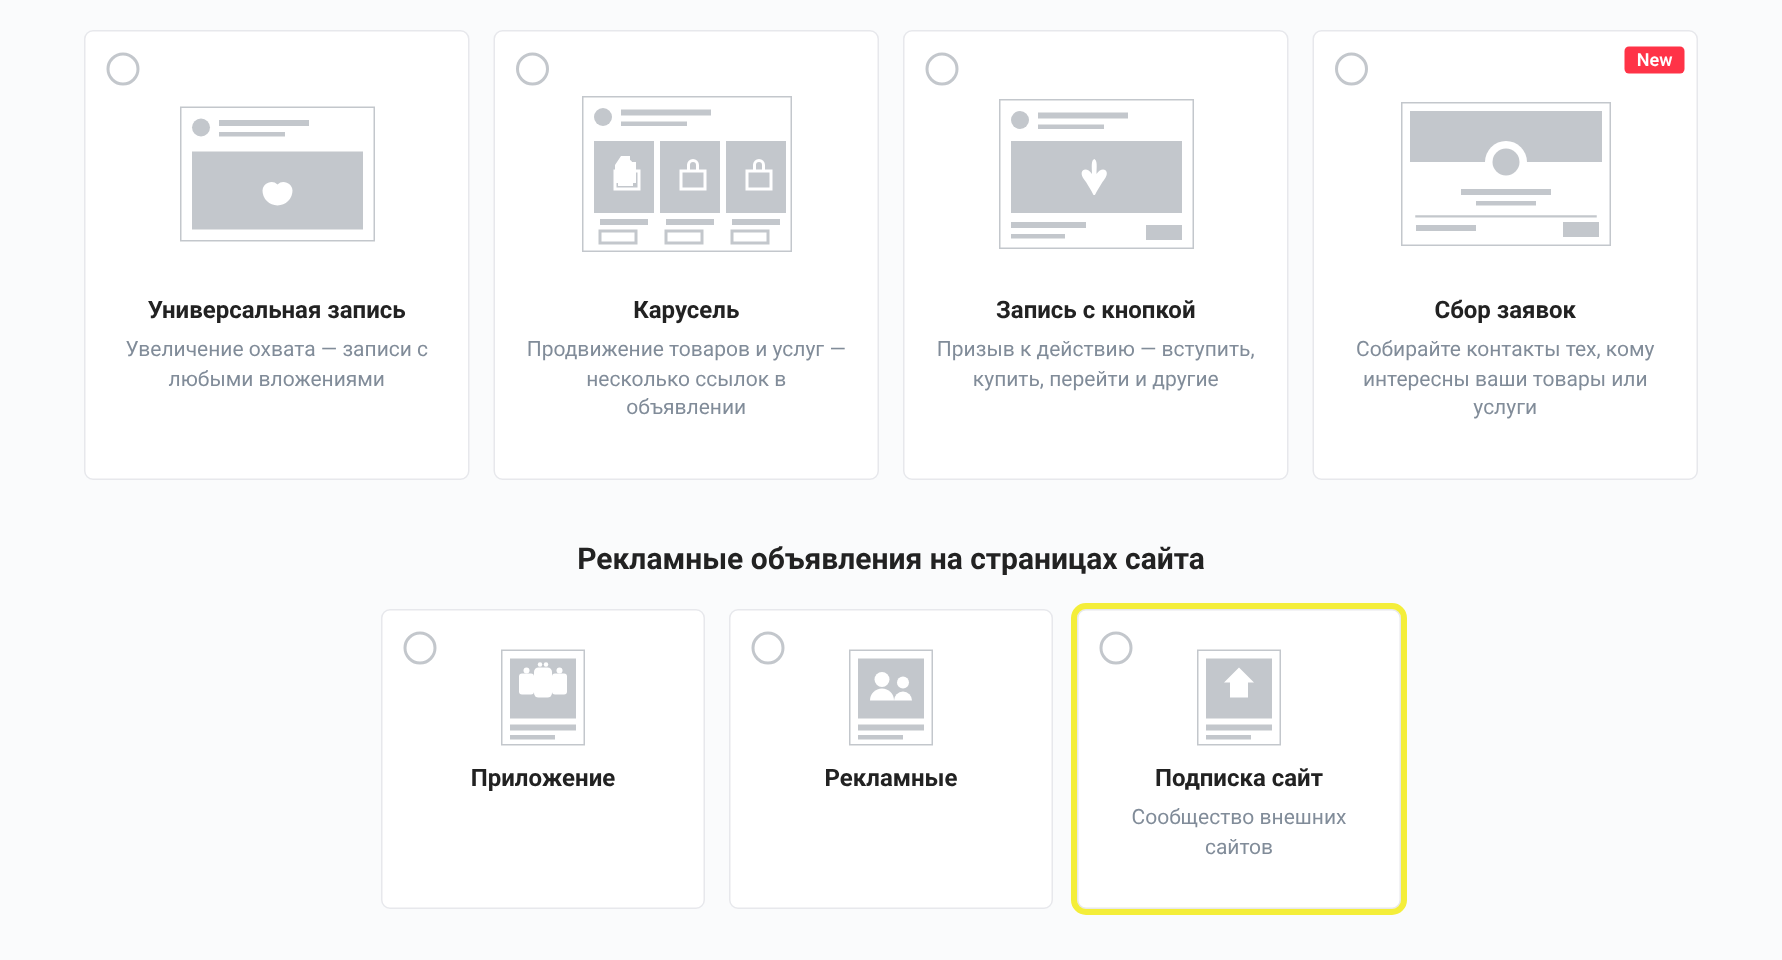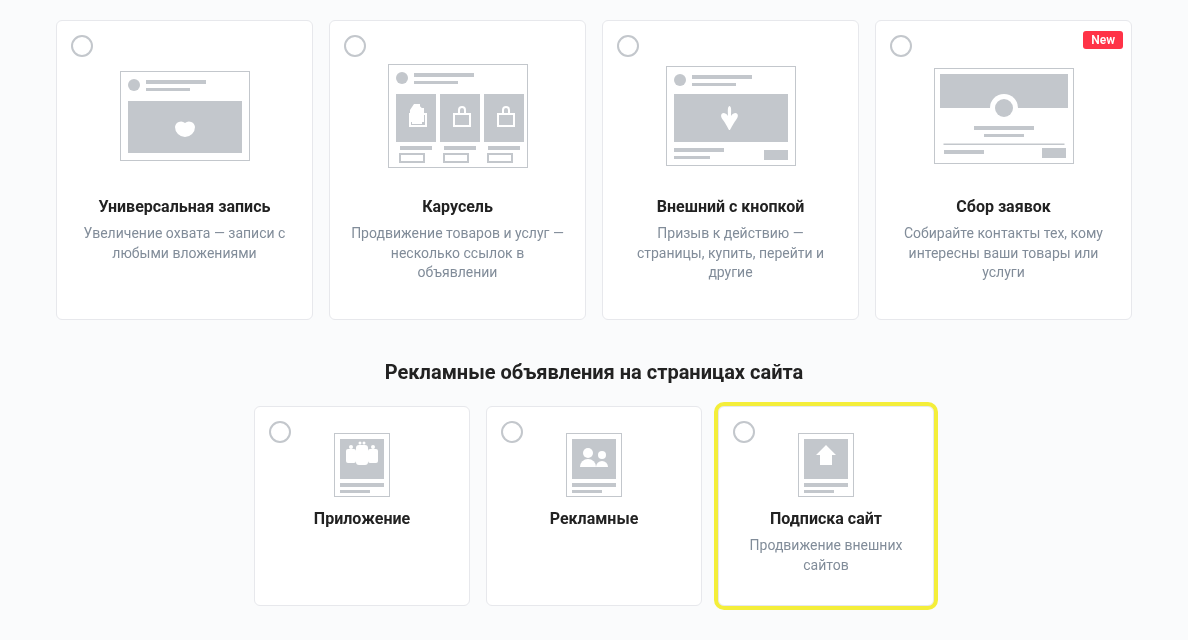--- a/index.html
+++ b/index.html
@@ -167,22 +167,22 @@
         <circle cx="14" cy="14" r="6" class="g"></circle>
         <rect x="26" y="9" width="60" height="4" class="g"></rect>
         <rect x="26" y="17" width="44" height="3" class="g"></rect>
         <rect x="8" y="28" width="114" height="48" class="g"></rect>
         <path d="M63 40 c3 0 2 6 2 10 c4 -6 10 -2 5 4 c-3 4 -6 10 -6 10 h-1 c0 0 -3 -6 -6 -10 c-5 -6 1 -10 5 -4 c0 -4 -1 -10 2 -10 z" fill="#fff"></path>
         <rect x="8" y="82" width="50" height="4" class="g"></rect>
         <rect x="8" y="90" width="36" height="3" class="g"></rect>
         <rect x="98" y="84" width="24" height="10" class="g"></rect>
       </svg>
     </div>
-    <div class="card-title">Внешний с кнопкой</div>
-    <div class="card-desc">Призыв к действию — страницы, купить, перейти и другие</div>
+    <div class="card-title">Запись с кнопкой</div>
+    <div class="card-desc">Призыв к действию — вступить, купить, перейти и другие</div>
   </div>
 
   <div class="card">
     <div class="radio"></div>
     <div class="badge">New</div>
     <div class="preview-slot">
       <svg width="140" height="96" viewBox="0 0 140 96">
         <rect x="0" y="0" width="140" height="96" fill="none" stroke="#c3c7cc" stroke-width="2"></rect>
         <rect x="6" y="6" width="128" height="34" class="g"></rect>
         <circle cx="70" cy="40" r="14" fill="#fff"></circle>
@@ -246,16 +246,16 @@
     <div class="preview-slot">
       <svg width="56" height="64" viewBox="0 0 56 64">
         <rect x="0" y="0" width="56" height="64" fill="none" stroke="#c3c7cc" stroke-width="2"></rect>
         <rect x="6" y="6" width="44" height="40" class="g"></rect>
         <path d="M22 32 l0 -10 l-4 0 l10 -10 l10 10 l-4 0 l0 10 z" fill="#fff"></path>
         <rect x="6" y="50" width="44" height="4" class="g"></rect>
         <rect x="6" y="57" width="30" height="3" class="g"></rect>
       </svg>
     </div>
     <div class="card-title">Подписка сайт</div>
-    <div class="card-desc">Продвижение внешних сайтов</div>
+    <div class="card-desc">Сообщество внешних сайтов</div>
   </div>
 
 </div>
 
 </body></html>

